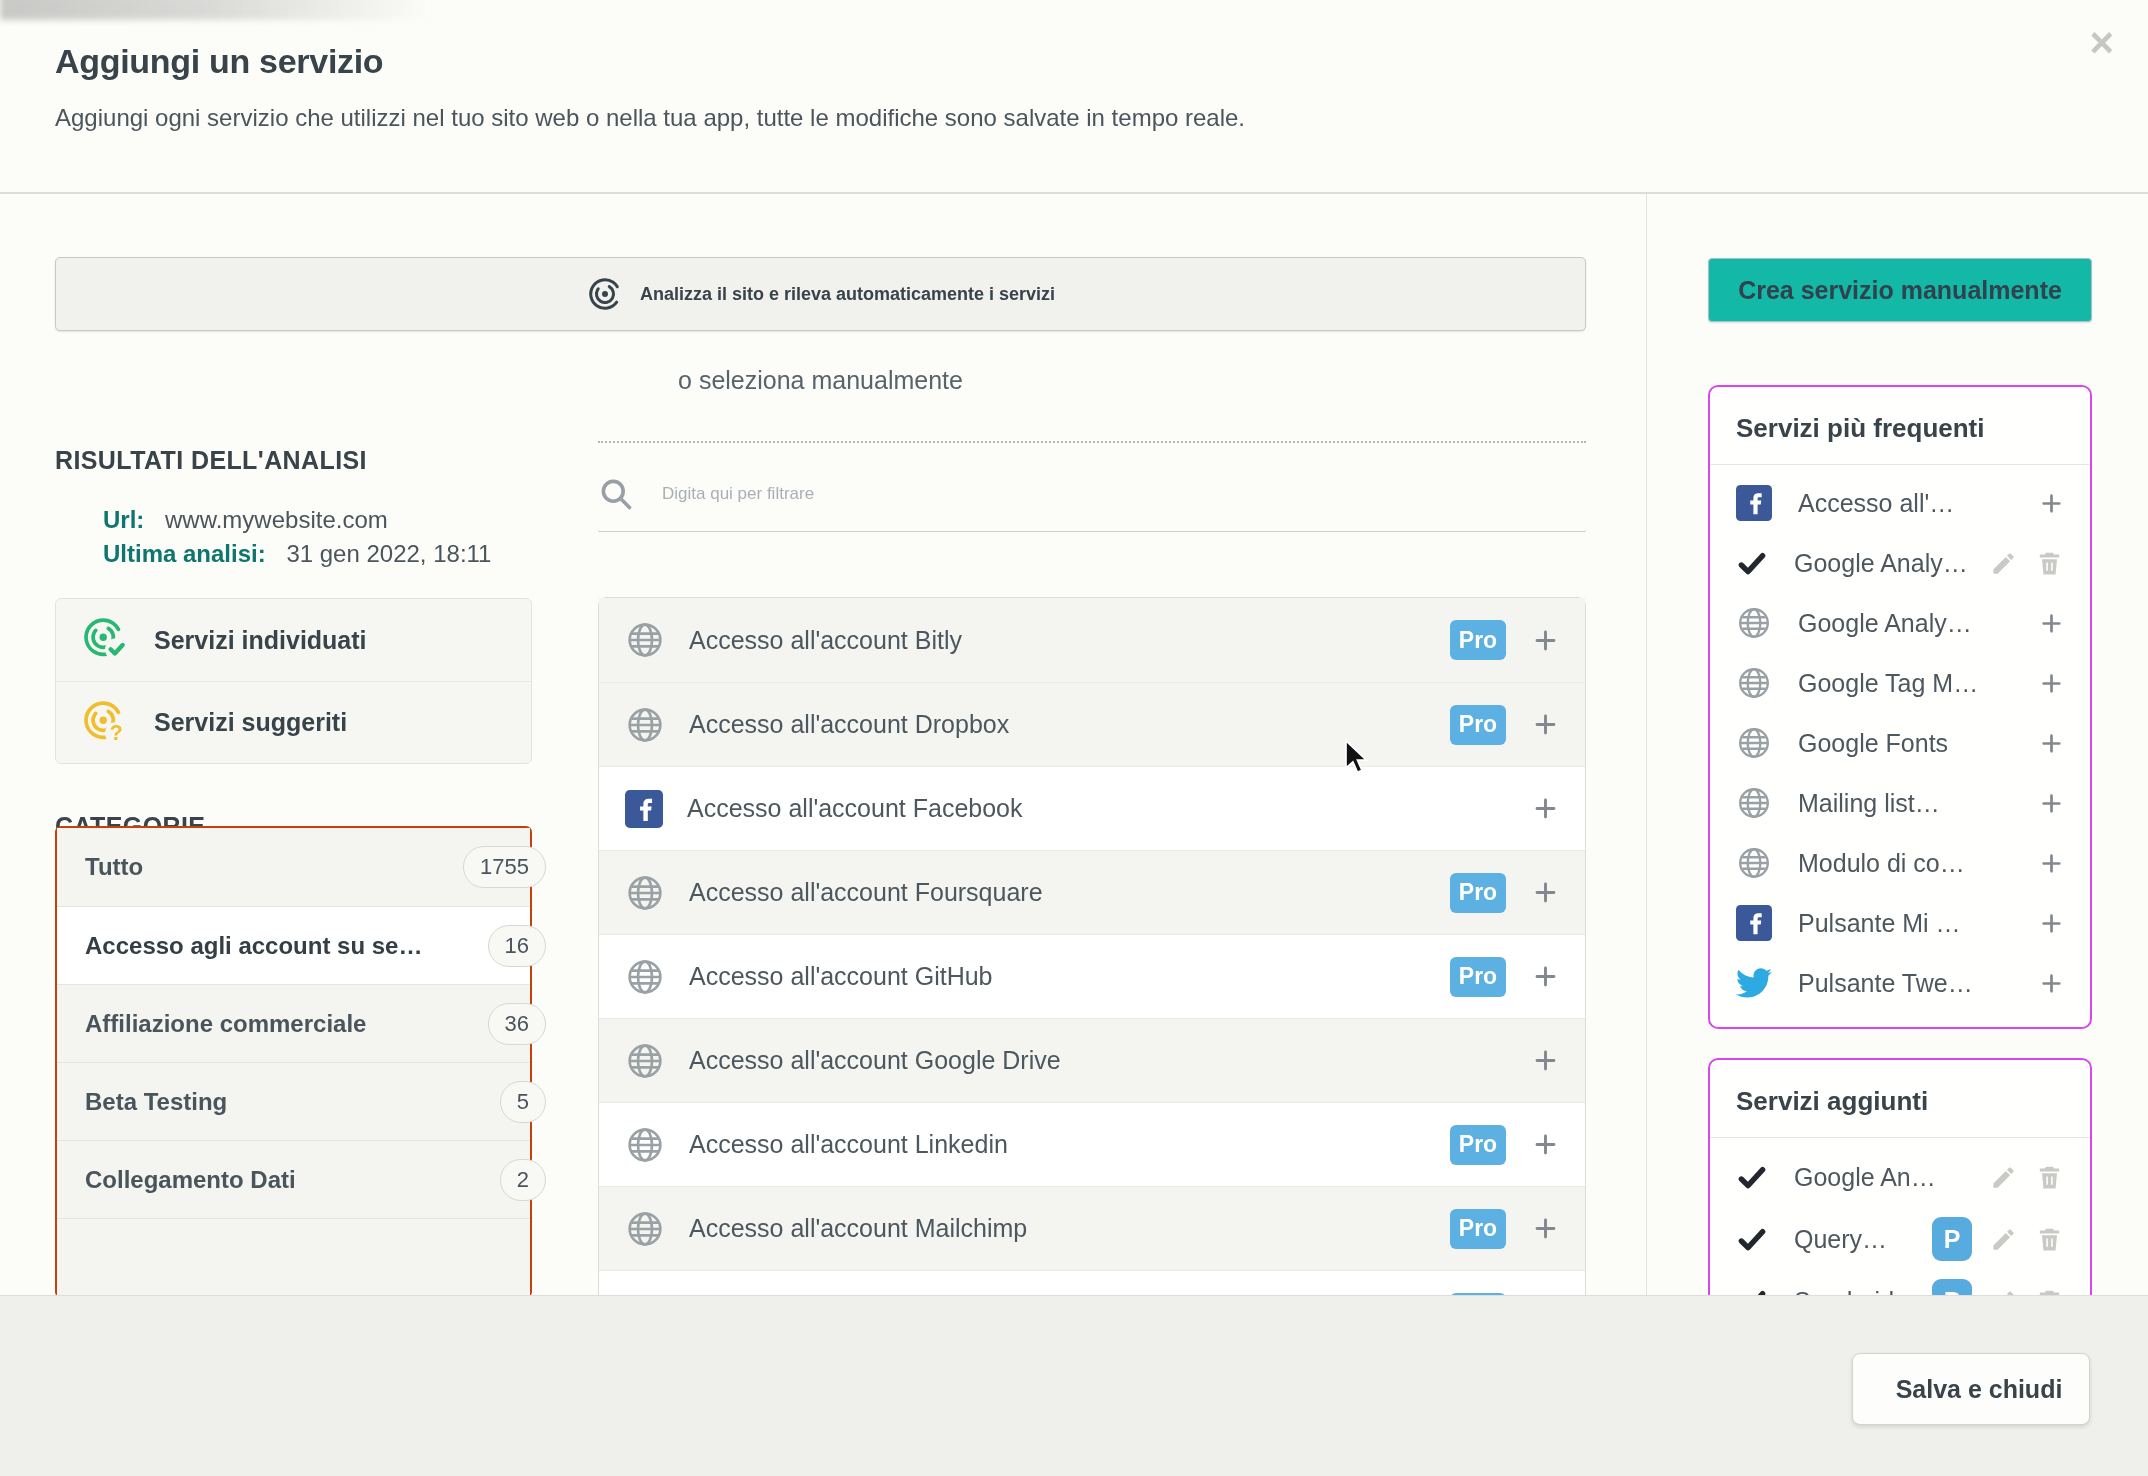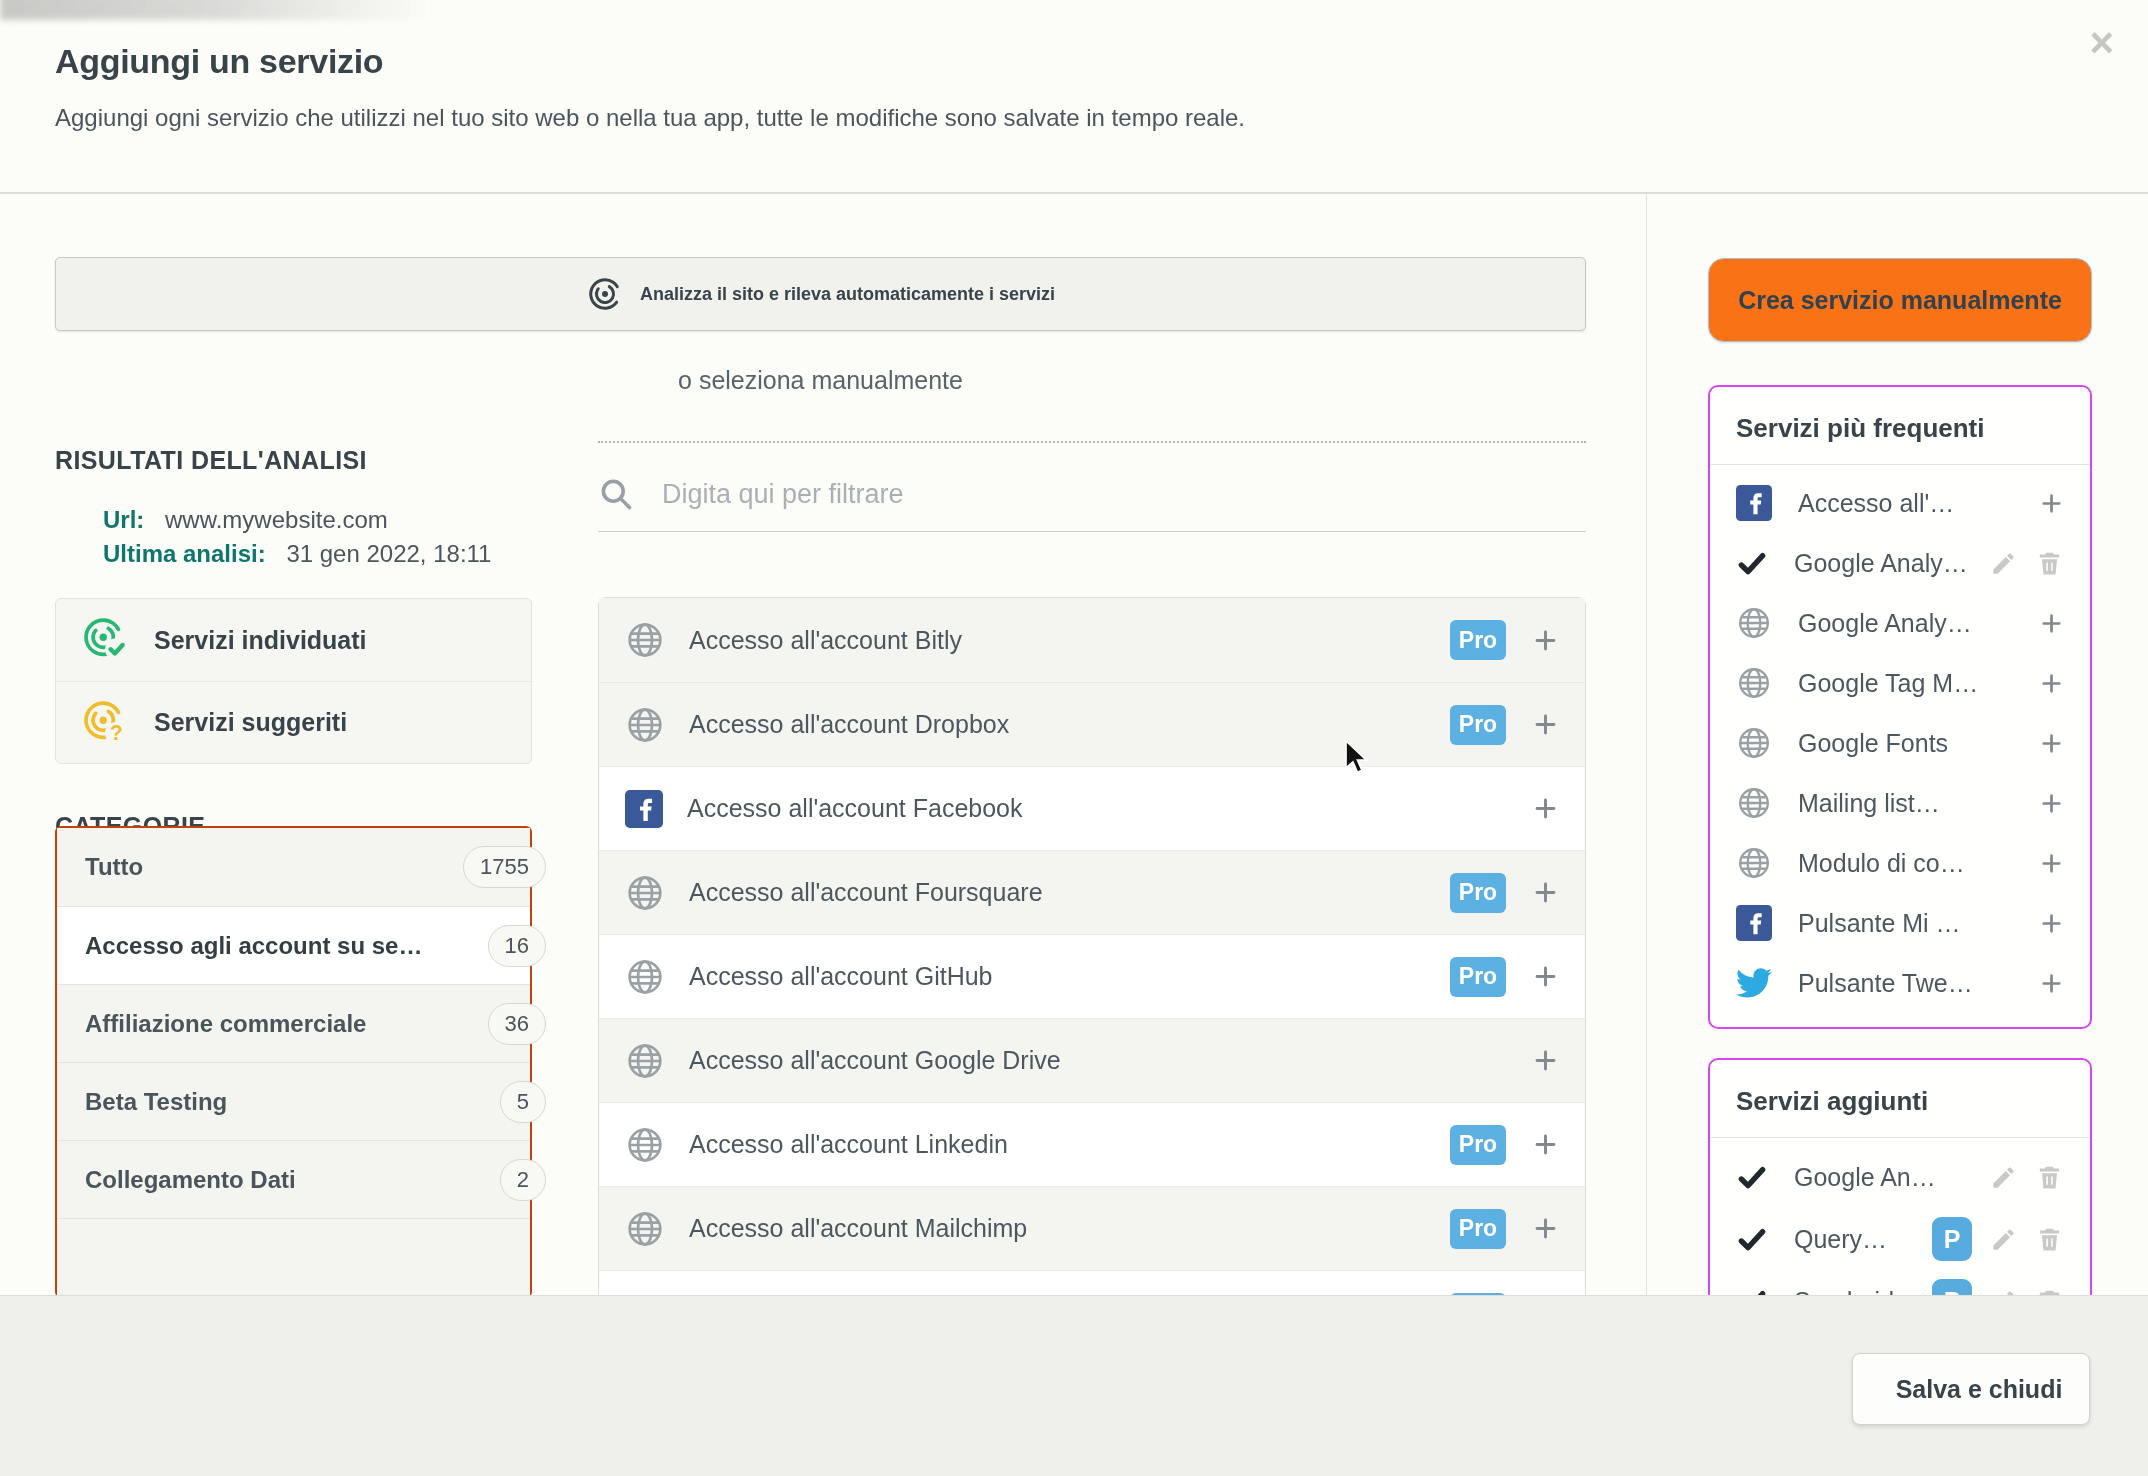--- a/index.html
+++ b/index.html
@@ -66,21 +66,21 @@
     position:absolute; right:-16px; top:50%; transform:translateY(-50%);
     background:#f8f8f5; border:1px solid #d7d7d3; border-radius:999px;
     padding:7px 16px; font-size:22px; font-weight:normal; color:#4a545b;
   }
 
   
   .dotted-line{ position:absolute; left:598px; top:441px; width:988px; border-top:2px dotted #b5b5b1;}
   .search-wrap{ position:absolute; left:598px; top:458px; width:988px; height:72px; display:flex; align-items:center; gap:28px;}
   .search-wrap input{
     flex:1; border:none; outline:none; background:transparent;
-    font-size:27px; color:#4c555c; font-family:"Liberation Sans",sans-serif;
+    font-size:17px; color:#4c555c; font-family:"Liberation Sans",sans-serif;
   }
   .search-wrap input::placeholder{ color:#a9b0b5; }
   .search-line{ position:absolute; left:598px; top:531px; width:988px; height:1px; background:#cfcfcb;}
 
   .svc-box{
     position:absolute; left:598px; top:597px; width:988px;
     border:1px solid #dcdcd8; border-radius:8px; background:#fff;
   }
   .svc-row{ height:84px; display:flex; align-items:center; padding:0 26px; background:#fff; cursor:pointer;}
   .svc-row:first-child, .svc-row:nth-child(even){ background:#f4f4f1; }
@@ -89,22 +89,22 @@
   .svc-row .spacer{ flex:1; }
   .pro-badge{
     width:56px; height:40px; border-radius:6px; background:#5db0e2;
     color:#fff; font-size:23px; font-weight:bold;
     display:flex; align-items:center; justify-content:center;
   }
   .plus-btn{ margin-left:26px; cursor:pointer; }
 
   
   .create-btn{
-    position:absolute; left:1708px; top:258px; width:384px; height:84px;
-    background:#f97316; border:1px solid #a9bfd2; border-radius:16px;
+    position:absolute; left:1708px; top:258px; width:384px; height:64px;
+    background:#14b8a6; border:1px solid #a9bfd2; border-radius:4px;
     box-shadow:0 1px 2px rgba(0,0,0,.12);
     display:flex; align-items:center; justify-content:center;
     font-size:25px; font-weight:bold; color:#31414d; cursor:pointer;
   }
   .card{
     position:absolute; left:1708px; width:384px;
     background:#fffffe; border:2px solid #d946ef; border-radius:10px;
   }
   .card-frequent{ top:385px; } .card-added{ top:1058px; }
   .card-header{ padding:26px 26px 20px; font-size:26px; font-weight:bold; color:#39434a; border-bottom:1px solid #e5e5e1;}

